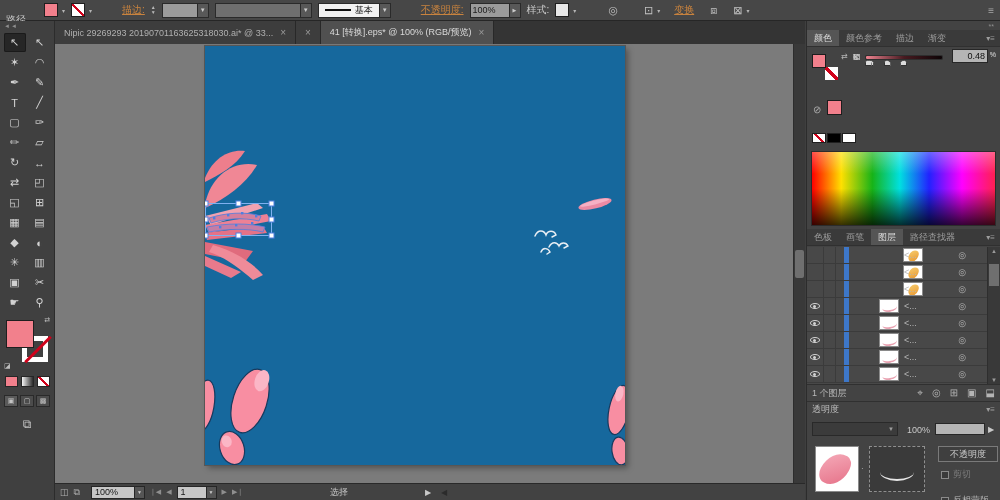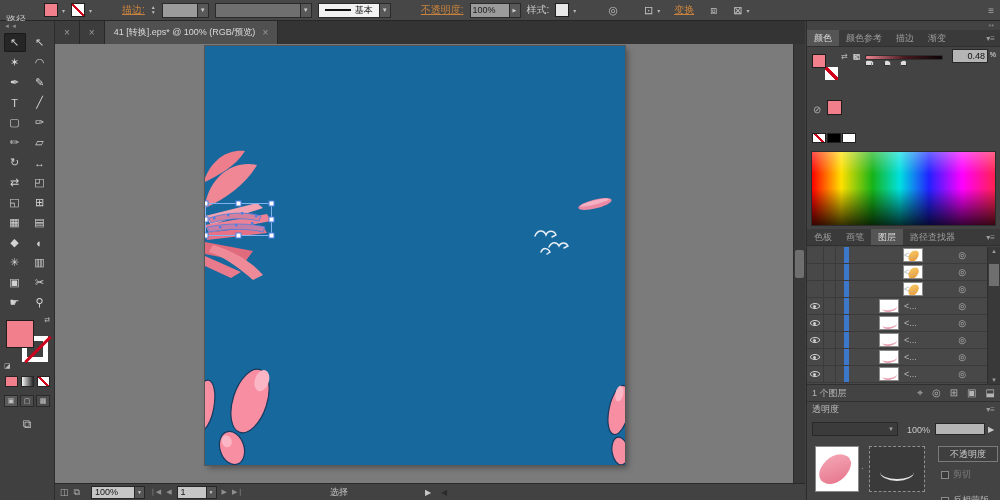--- a/index.html
+++ b/index.html
@@ -238,20 +238,21 @@
     <span class="orange" style="margin-left:8px;">变换</span>
     <span class="cb-icon" style="margin-left:10px;">⧈</span>
     <span class="cb-icon" style="margin-left:10px;">⊠</span>
     <span class="dd-arrow">▾</span>
     <span class="cb-right">≡</span>
   </div>
 
   <div class="doc-tab-bar">
 
       <div class="doc-tab">
+        <span>Nipic 29269293 20190701163625318030.ai* @ 33...</span>
         <span class="tab-close">×</span>
       </div>
 
       <div class="doc-tab">
         <span class="tab-close">×</span>
       </div>
 
       <div class="doc-tab active">
         <span>41 [转换].eps* @ 100% (RGB/预览)</span>
         <span class="tab-close">×</span>

